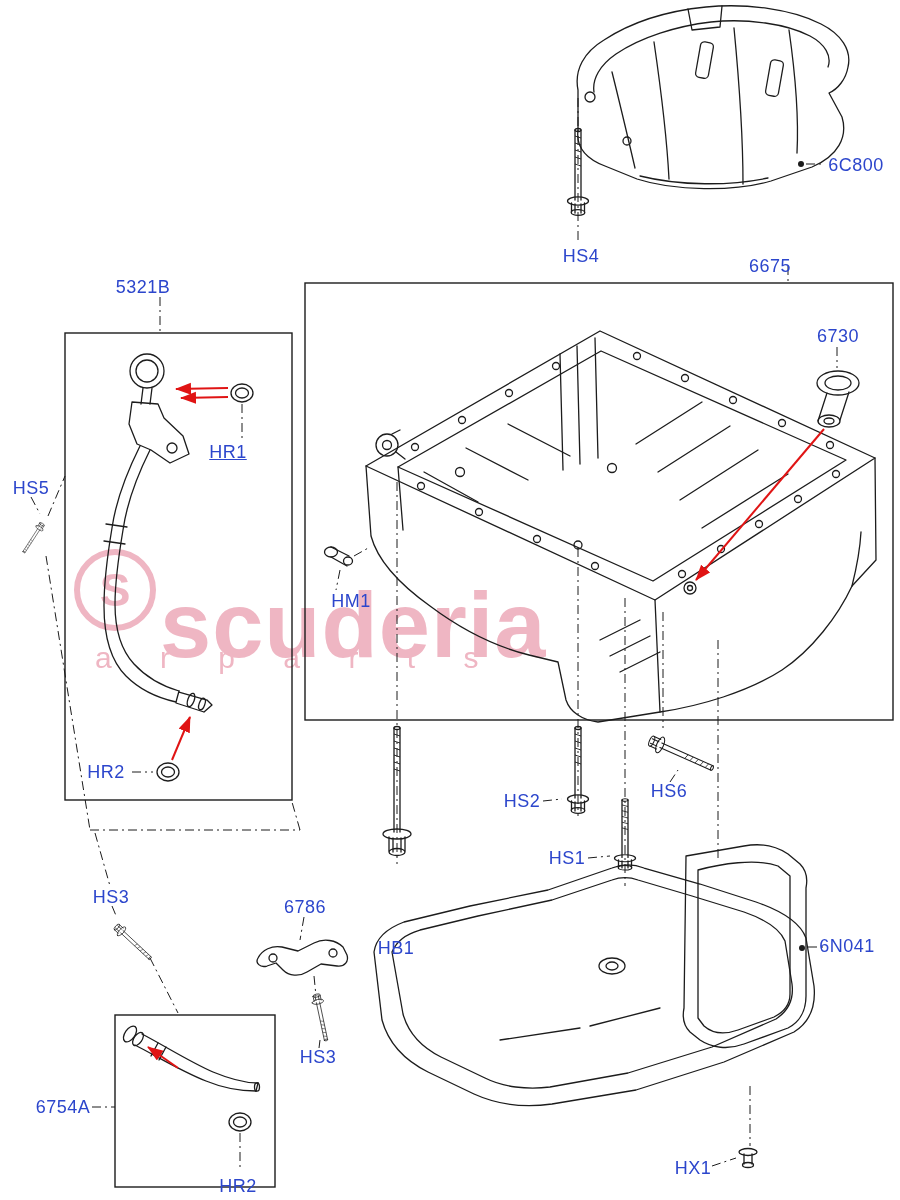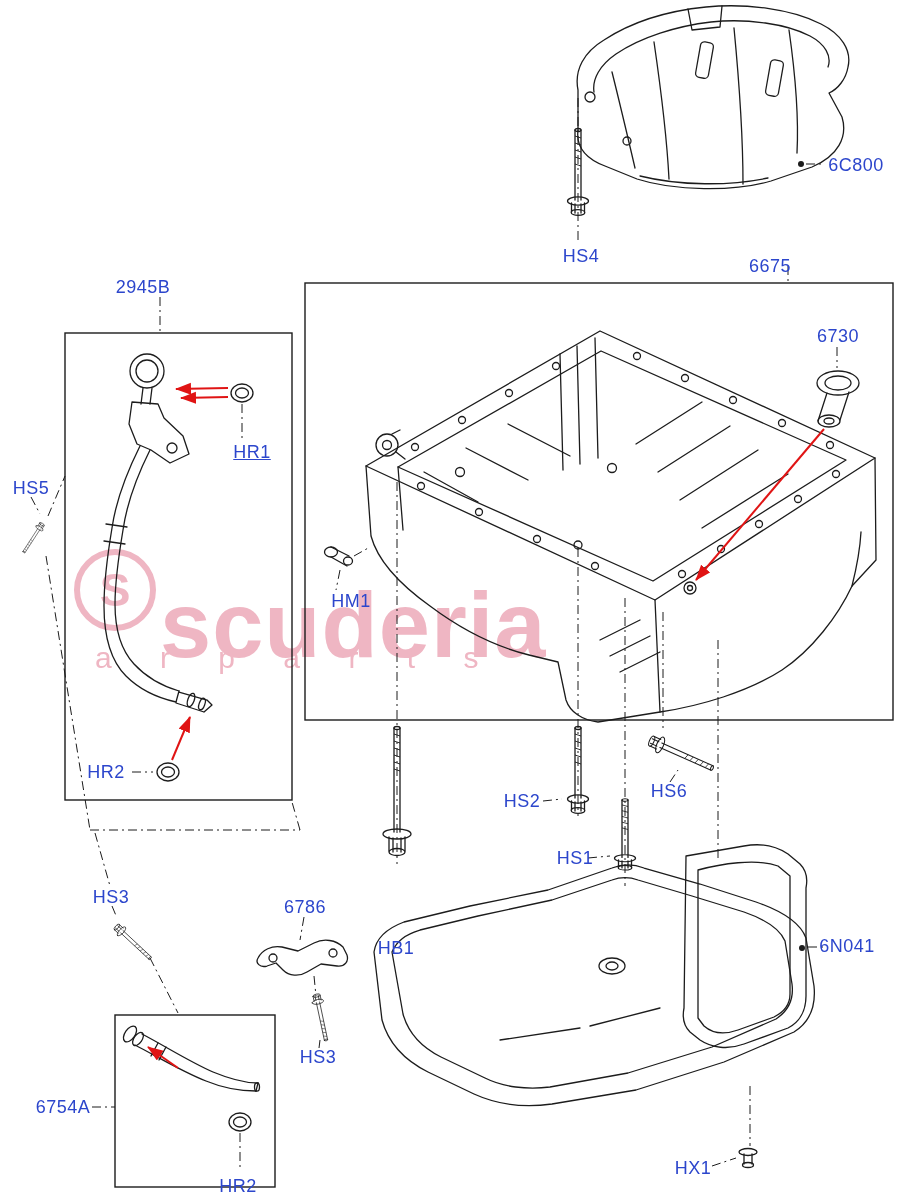--- a/index.html
+++ b/index.html
@@ -251,29 +251,29 @@
       <path class="red" d="M 824,429 L 696,580" marker-end="url(#arrowR)"></path>
       <path class="red" d="M 172,760 L 190,717" marker-end="url(#arrowR)"></path>
       <path class="red" d="M 178,1068 L 148,1047" marker-end="url(#arrowR)"></path>
     </g>
   </svg>
 
   <div class="labels">
     <div class="callout" style="left:856px;top:165px;">6C800</div>
     <div class="callout" style="left:581px;top:256px;">HS4</div>
     <div class="callout" style="left:770px;top:257px;margin-top:9px;">6675</div>
-    <div class="callout" style="left:143px;top:287px;">2945B</div>
+    <div class="callout" style="left:143px;top:287px;">5321B</div>
     <div class="callout" style="left:838px;top:336px;">6730</div>
-    <div class="callout" style="left:252px;top:452px;text-decoration:underline;">HR1</div>
+    <div class="callout" style="left:228px;top:452px;text-decoration:underline;">HR1</div>
     <div class="callout" style="left:31px;top:488px;">HS5</div>
     <div class="callout" style="left:351px;top:601px;">HM1</div>
     <div class="callout" style="left:106px;top:772px;">HR2</div>
     <div class="callout" style="left:522px;top:801px;">HS2</div>
     <div class="callout" style="left:669px;top:791px;">HS6</div>
-    <div class="callout" style="left:567px;top:858px;margin-left:8px;">HS1</div>
+    <div class="callout" style="left:567px;top:858px;">HS1</div>
     <div class="callout" style="left:396px;top:900px;margin-top:48px;">HB1</div>
     <div class="callout" style="left:111px;top:897px;">HS3</div>
     <div class="callout" style="left:305px;top:907px;">6786</div>
     <div class="callout" style="left:847px;top:946px;">6N041</div>
     <div class="callout" style="left:318px;top:1057px;">HS3</div>
     <div class="callout" style="left:63px;top:1107px;">6754A</div>
     <div class="callout" style="left:693px;top:1168px;">HX1</div>
     <div class="callout" style="left:238px;top:1186px;">HR2</div>
   </div>
 

